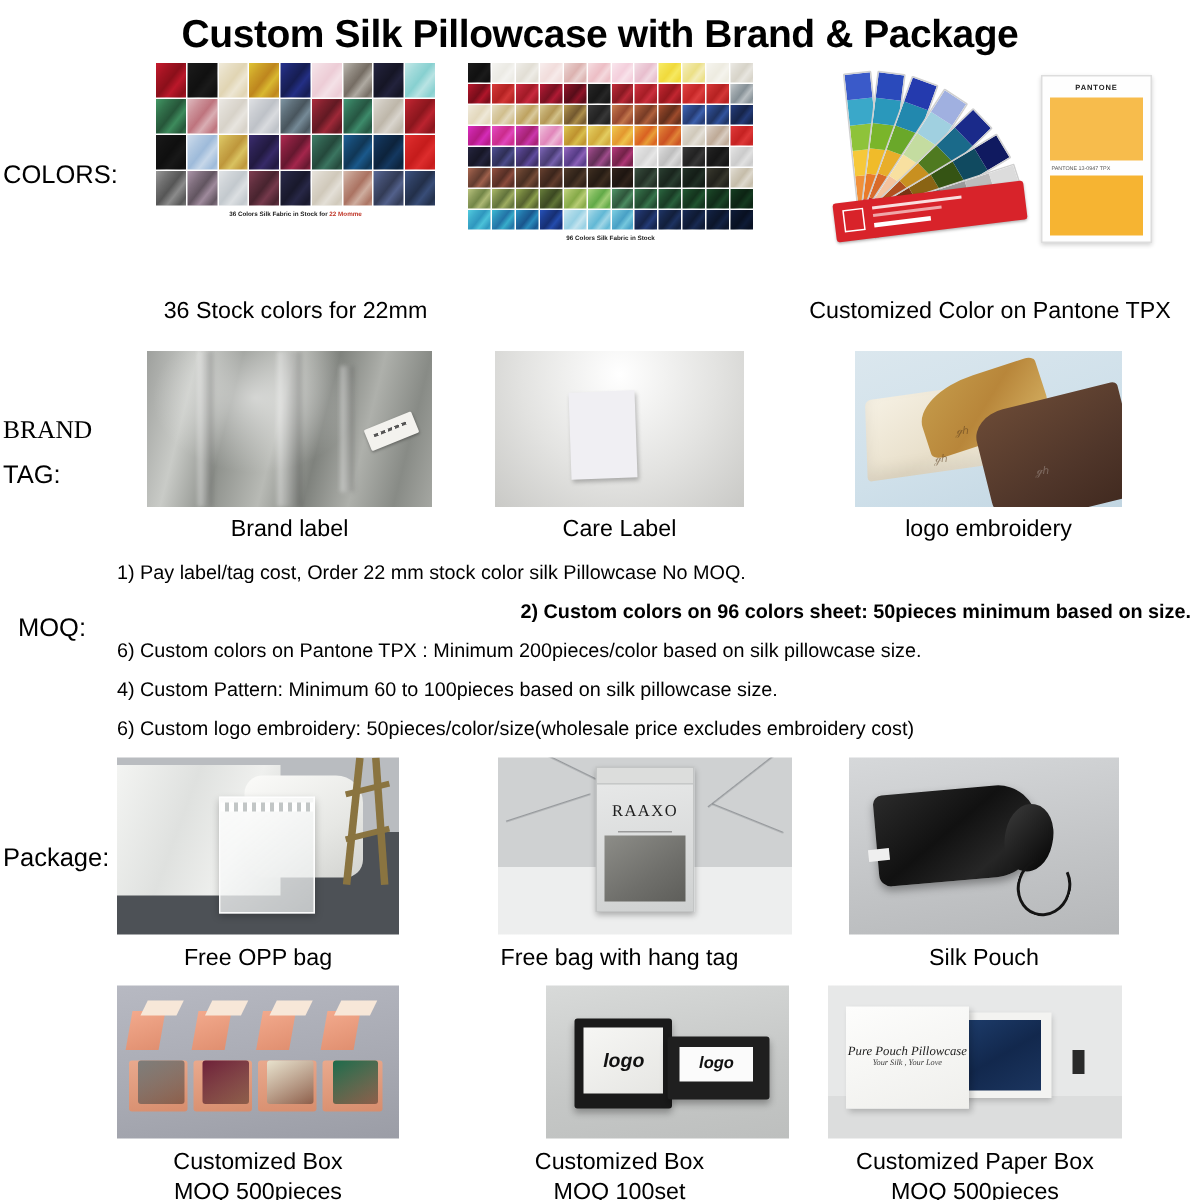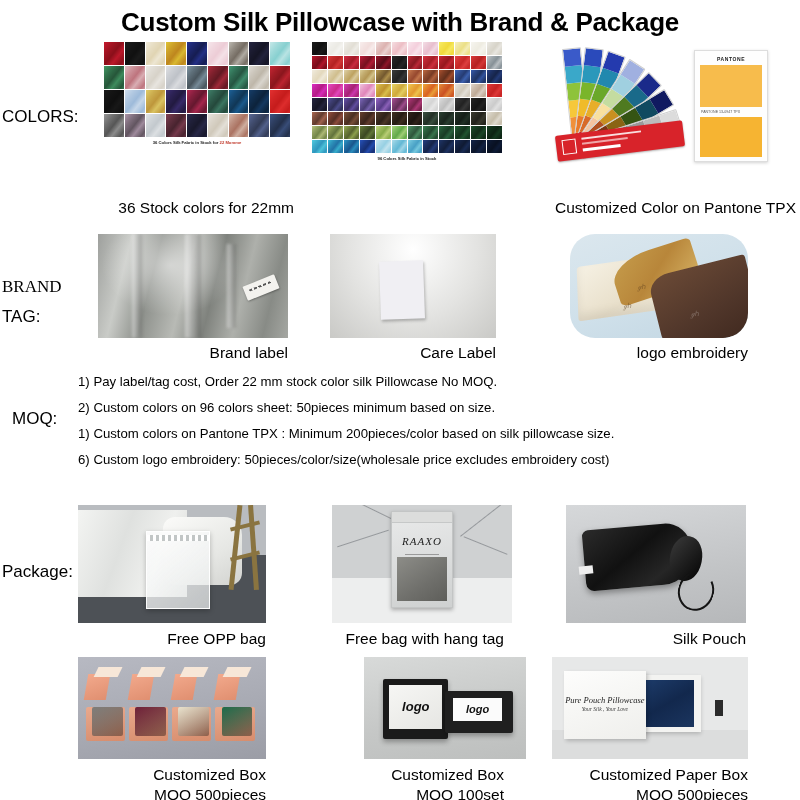--- a/index.html
+++ b/index.html
@@ -30,21 +30,21 @@
   
   .row { position: relative; width: 800px; }
   .side-label {
     position: absolute;
     left: 2px;
     font-size: 17px;
     line-height: 22px;
     white-space: nowrap;
   }
   .caption {
-    text-align: right;
+    text-align: center;
     font-size: 15.5px;
     line-height: 19px;
     white-space: nowrap;
   }
   .caption.two-line { white-space: normal; line-height: 20px; }
 
   .cell { position: absolute; }
   .photo {
     position: relative;
     overflow: hidden;
@@ -126,21 +126,21 @@
     position: absolute; left: 12px; top: 36px;
     font-size: 17px;
   }
   .moq-lines { position: absolute; left: 78px; top: 0; right: 6px; }
   .moq-line {
     font-size: 13.2px;
     line-height: 17px;
     margin-bottom: 9px;
     white-space: nowrap;
   }
-  .moq-line.bold { font-weight: normal; }
+  .moq-line.bold { font-weight: bold; text-align: right; }
 
   
   .silk-gray {
     background:
       radial-gradient(ellipse 60% 80% at 38% 30%, rgba(255,255,255,.55), rgba(255,255,255,0) 60%),
       linear-gradient(104deg, #9ea09d 0%, #c9cbc7 16%, #8e918c 30%, #b8bab5 46%,
                       #7f827d 60%, #aeb0ab 74%, #888b86 88%, #a5a7a2 100%);
   }
   .silk-gray .fold {
     position:absolute; background: linear-gradient(90deg, rgba(255,255,255,.45), rgba(0,0,0,.18));
@@ -621,21 +621,21 @@
         <span class="ln t"></span>
         <span class="ln" style="width:92%"></span><span class="ln" style="width:86%"></span>
         <span class="ln" style="width:94%"></span><span class="ln" style="width:80%"></span>
         <span class="ln" style="width:90%"></span><span class="ln" style="width:70%"></span>
         <span class="ln" style="width:88%"></span>
       </div>
     </div>
   </div>
 
   <div class="cell" style="left:570px; top:6px;">
-    <div class="photo emb-bg" style="width:178px;height:104px;border-radius:25px;">
+    <div class="photo emb-bg" style="width:178px;height:104px;">
       <span class="emb-cream"></span>
       <span class="emb-gold"></span>
       <span class="emb-brown"></span>
       <span class="emb-mono" style="left:38%; top:46%;">ℊℎ</span>
       <span class="emb-mono" style="left:30%; top:64%;">ℊℎ</span>
       <span class="emb-mono" style="left:68%; top:72%; color:rgba(255,255,255,.25);">ℊℎ</span>
     </div>
   </div>
 </div>
 
@@ -643,21 +643,22 @@
   <div class="cell caption" style="left:98px; top:0; width:190px;">Brand label</div>
   <div class="cell caption" style="left:570px; top:0; width:178px;">logo embroidery</div>
   <div class="cell caption" style="left:330px; top:0; width:166px;">Care Label</div>
 </div>
 
 <div class="row" style="height:132px; margin-top:4px;">
   <div class="moq-label">MOQ:</div>
   <div class="moq-lines" id="moq-lines">
       <div class="moq-line">1) Pay label/tag cost, Order 22 mm stock color silk Pillowcase No MOQ.</div>
       <div class="moq-line bold">2) Custom colors on 96 colors sheet: 50pieces minimum based on size.</div>
-      <div class="moq-line">1) Custom colors on Pantone TPX : Minimum 200pieces/color based on silk pillowcase size.</div>
+      <div class="moq-line">6) Custom colors on Pantone TPX : Minimum 200pieces/color based on silk pillowcase size.</div>
+      <div class="moq-line">4) Custom Pattern: Minimum 60 to 100pieces based on silk pillowcase size.</div>
       <div class="moq-line">6) Custom logo embroidery: 50pieces/color/size(wholesale price excludes embroidery cost)</div>
     </div>
 </div>
 
 <div class="row" style="height:124px;">
   <div class="side-label" style="top:56px;">Package:</div>
 
   <div class="cell" style="left:78px; top:0;">
     <div class="photo opp-scene" style="width:188px;height:118px;">
       <span class="opp-sheet"></span>
@@ -668,21 +669,21 @@
         <i style="left:0;top:22%;width:100%;height:4px;transform:rotate(-14deg);"></i>
         <i style="left:0;top:58%;width:100%;height:4px;transform:rotate(-14deg);"></i>
       </span>
       <span class="opp-bag">
           <i class="zip"></i>
         </span>
     </div>
   </div>
 
   <div class="cell" style="left:332px; top:0;">
-    <div class="photo marble" style="width:180px;height:118px;font-style:italic;">
+    <div class="photo marble" style="width:196px;height:118px;">
       <span class="vein" style="left:4%;top:6%;width:44%;height:1.4px;transform:rotate(26deg);"></span>
       <span class="vein" style="left:2%;top:28%;width:30%;height:1.2px;transform:rotate(-18deg);"></span>
       <span class="vein" style="left:68%;top:10%;width:34%;height:1.3px;transform:rotate(-38deg);"></span>
       <span class="vein" style="left:72%;top:34%;width:26%;height:1.1px;transform:rotate(22deg);"></span>
       <div class="htbag">
         <span class="hdr"></span>
         <div class="brandname">RAAXO</div>
         <span class="subline"></span>
         <span class="silkwin"></span>
       </div>

